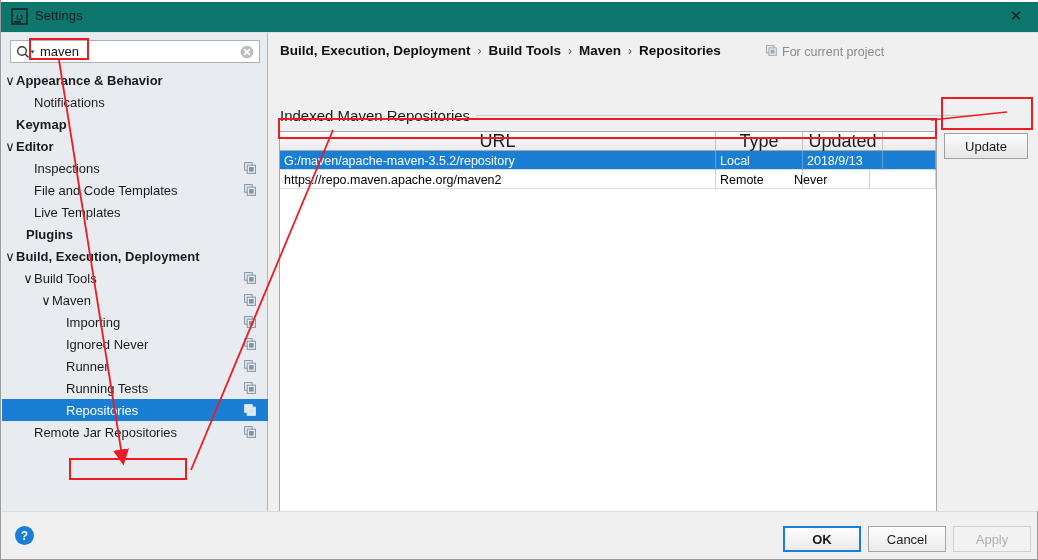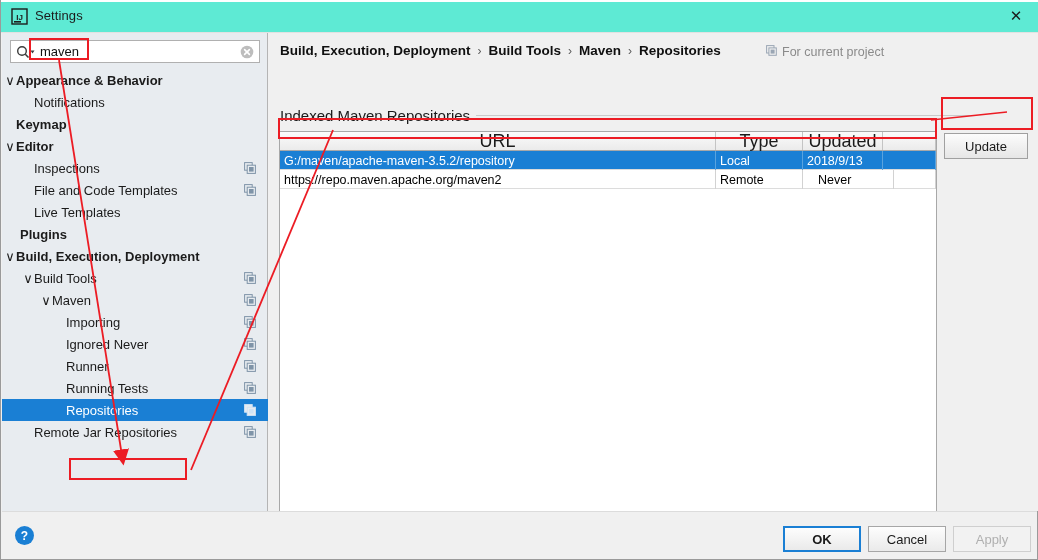--- a/index.html
+++ b/index.html
@@ -14,21 +14,21 @@
     width: 1038px; height: 560px;
     background: #f0f0f0;
     border: 1px solid #9a9a9a;
     border-top: none;
   }
 
   
   .titlebar {
     position: absolute; left: 0; top: 0;
     width: 1038px; height: 33px;
-    background: #5eead4;
+    background: #0f766e;
     border-bottom: 1px solid #e2e2e2;
   }
   .tb-icon {
     position: absolute; left: 10px; top: 8px;
     width: 17px; height: 17px;
   }
   .tb-title {
     position: absolute; left: 34px; top: 8px;
     font-size: 13px; color: #1c1c1c;
     letter-spacing: .1px;
@@ -265,21 +265,21 @@
           <span class="copyico"><svg width="12" height="12" viewBox="0 0 12 12">
               <rect x="0.6" y="0.6" width="7.6" height="7.6" fill="#e8ecf0" stroke="#7f94a8" stroke-width="1"></rect>
               <rect x="3.2" y="3.2" width="8.2" height="8.2" fill="#e8ecf0" stroke="#7f94a8" stroke-width="1"></rect>
               <rect x="5" y="5" width="4.6" height="4.6" fill="#7f94a8"></rect>
             </svg></span>
         </div>
         <div class="tnode">
           <span class="tlabel" style="left: 32px;">Live Templates</span>
         </div>
         <div class="tnode bold">
-          <span class="tlabel" style="left: 18px;">Plugins</span>
+          <span class="tlabel" style="left: 24px;">Plugins</span>
         </div>
         <div class="tnode bold">
           <span class="chev" style="left: 2px;">∨</span>
           <span class="tlabel" style="left: 14px;">Build, Execution, Deployment</span>
         </div>
         <div class="tnode">
           <span class="chev" style="left: 20px;">∨</span>
           <span class="tlabel" style="left: 32px;">Build Tools</span>
           <span class="copyico"><svg width="12" height="12" viewBox="0 0 12 12">
               <rect x="0.6" y="0.6" width="7.6" height="7.6" fill="#e8ecf0" stroke="#7f94a8" stroke-width="1"></rect>
@@ -383,21 +383,21 @@
       <div id="tbody">
           <div class="trow sel">
             <div class="tcell" style="left: 0px; width: 436px;">G:/maven/apache-maven-3.5.2/repository</div>
             <div class="tcell" style="left: 436px; width: 87px;">Local</div>
             <div class="tcell" style="left: 523px; width: 80px;">2018/9/13</div>
             <div class="tcell" style="left: 603px; width: 53px;"></div>
           </div>
           <div class="trow">
             <div class="tcell" style="left: 0px; width: 436px;">https://repo.maven.apache.org/maven2</div>
             <div class="tcell" style="left: 436px; width: 87px;">Remote</div>
-            <div class="tcell" style="left: 534px; width: 80px;">Never</div>
+            <div class="tcell" style="left: 510px; width: 80px;">Never</div>
             <div class="tcell" style="left: 603px; width: 53px;"></div>
           </div>
         </div>
     </div>
 
     <div class="update-btn">Update</div>
   </div>
 
   <div class="bottombar">
     <div class="help-btn">?</div>

